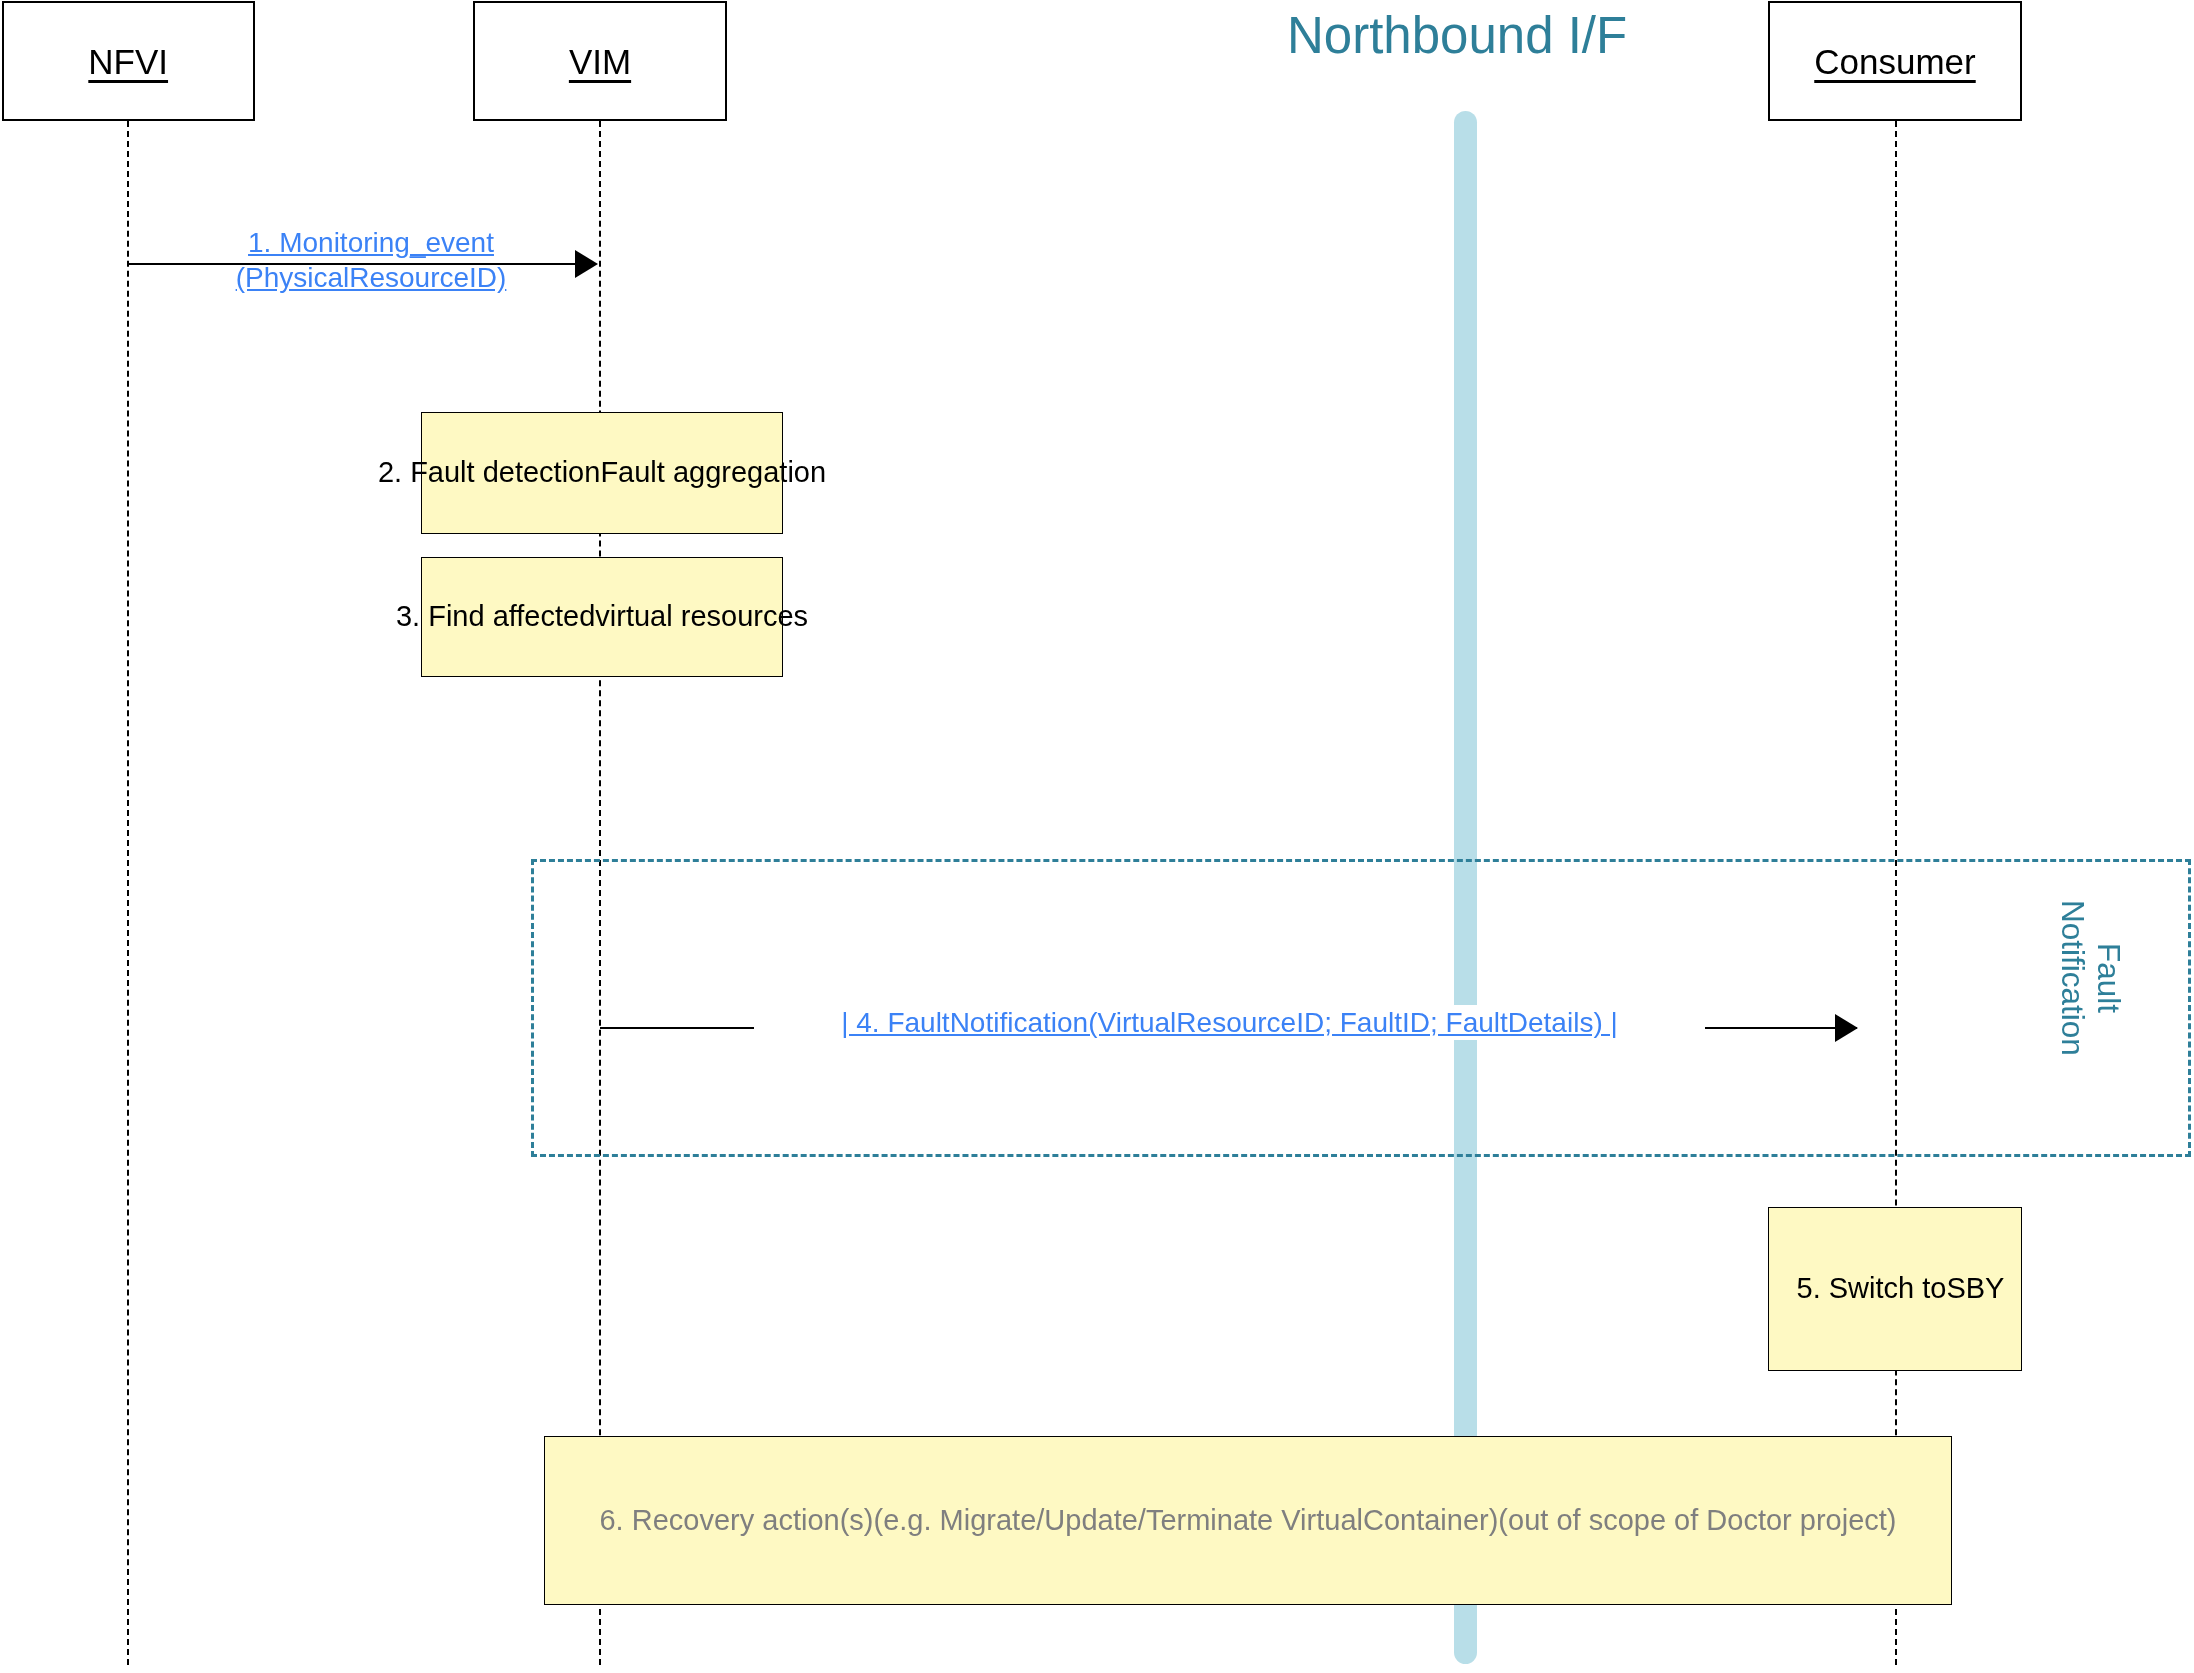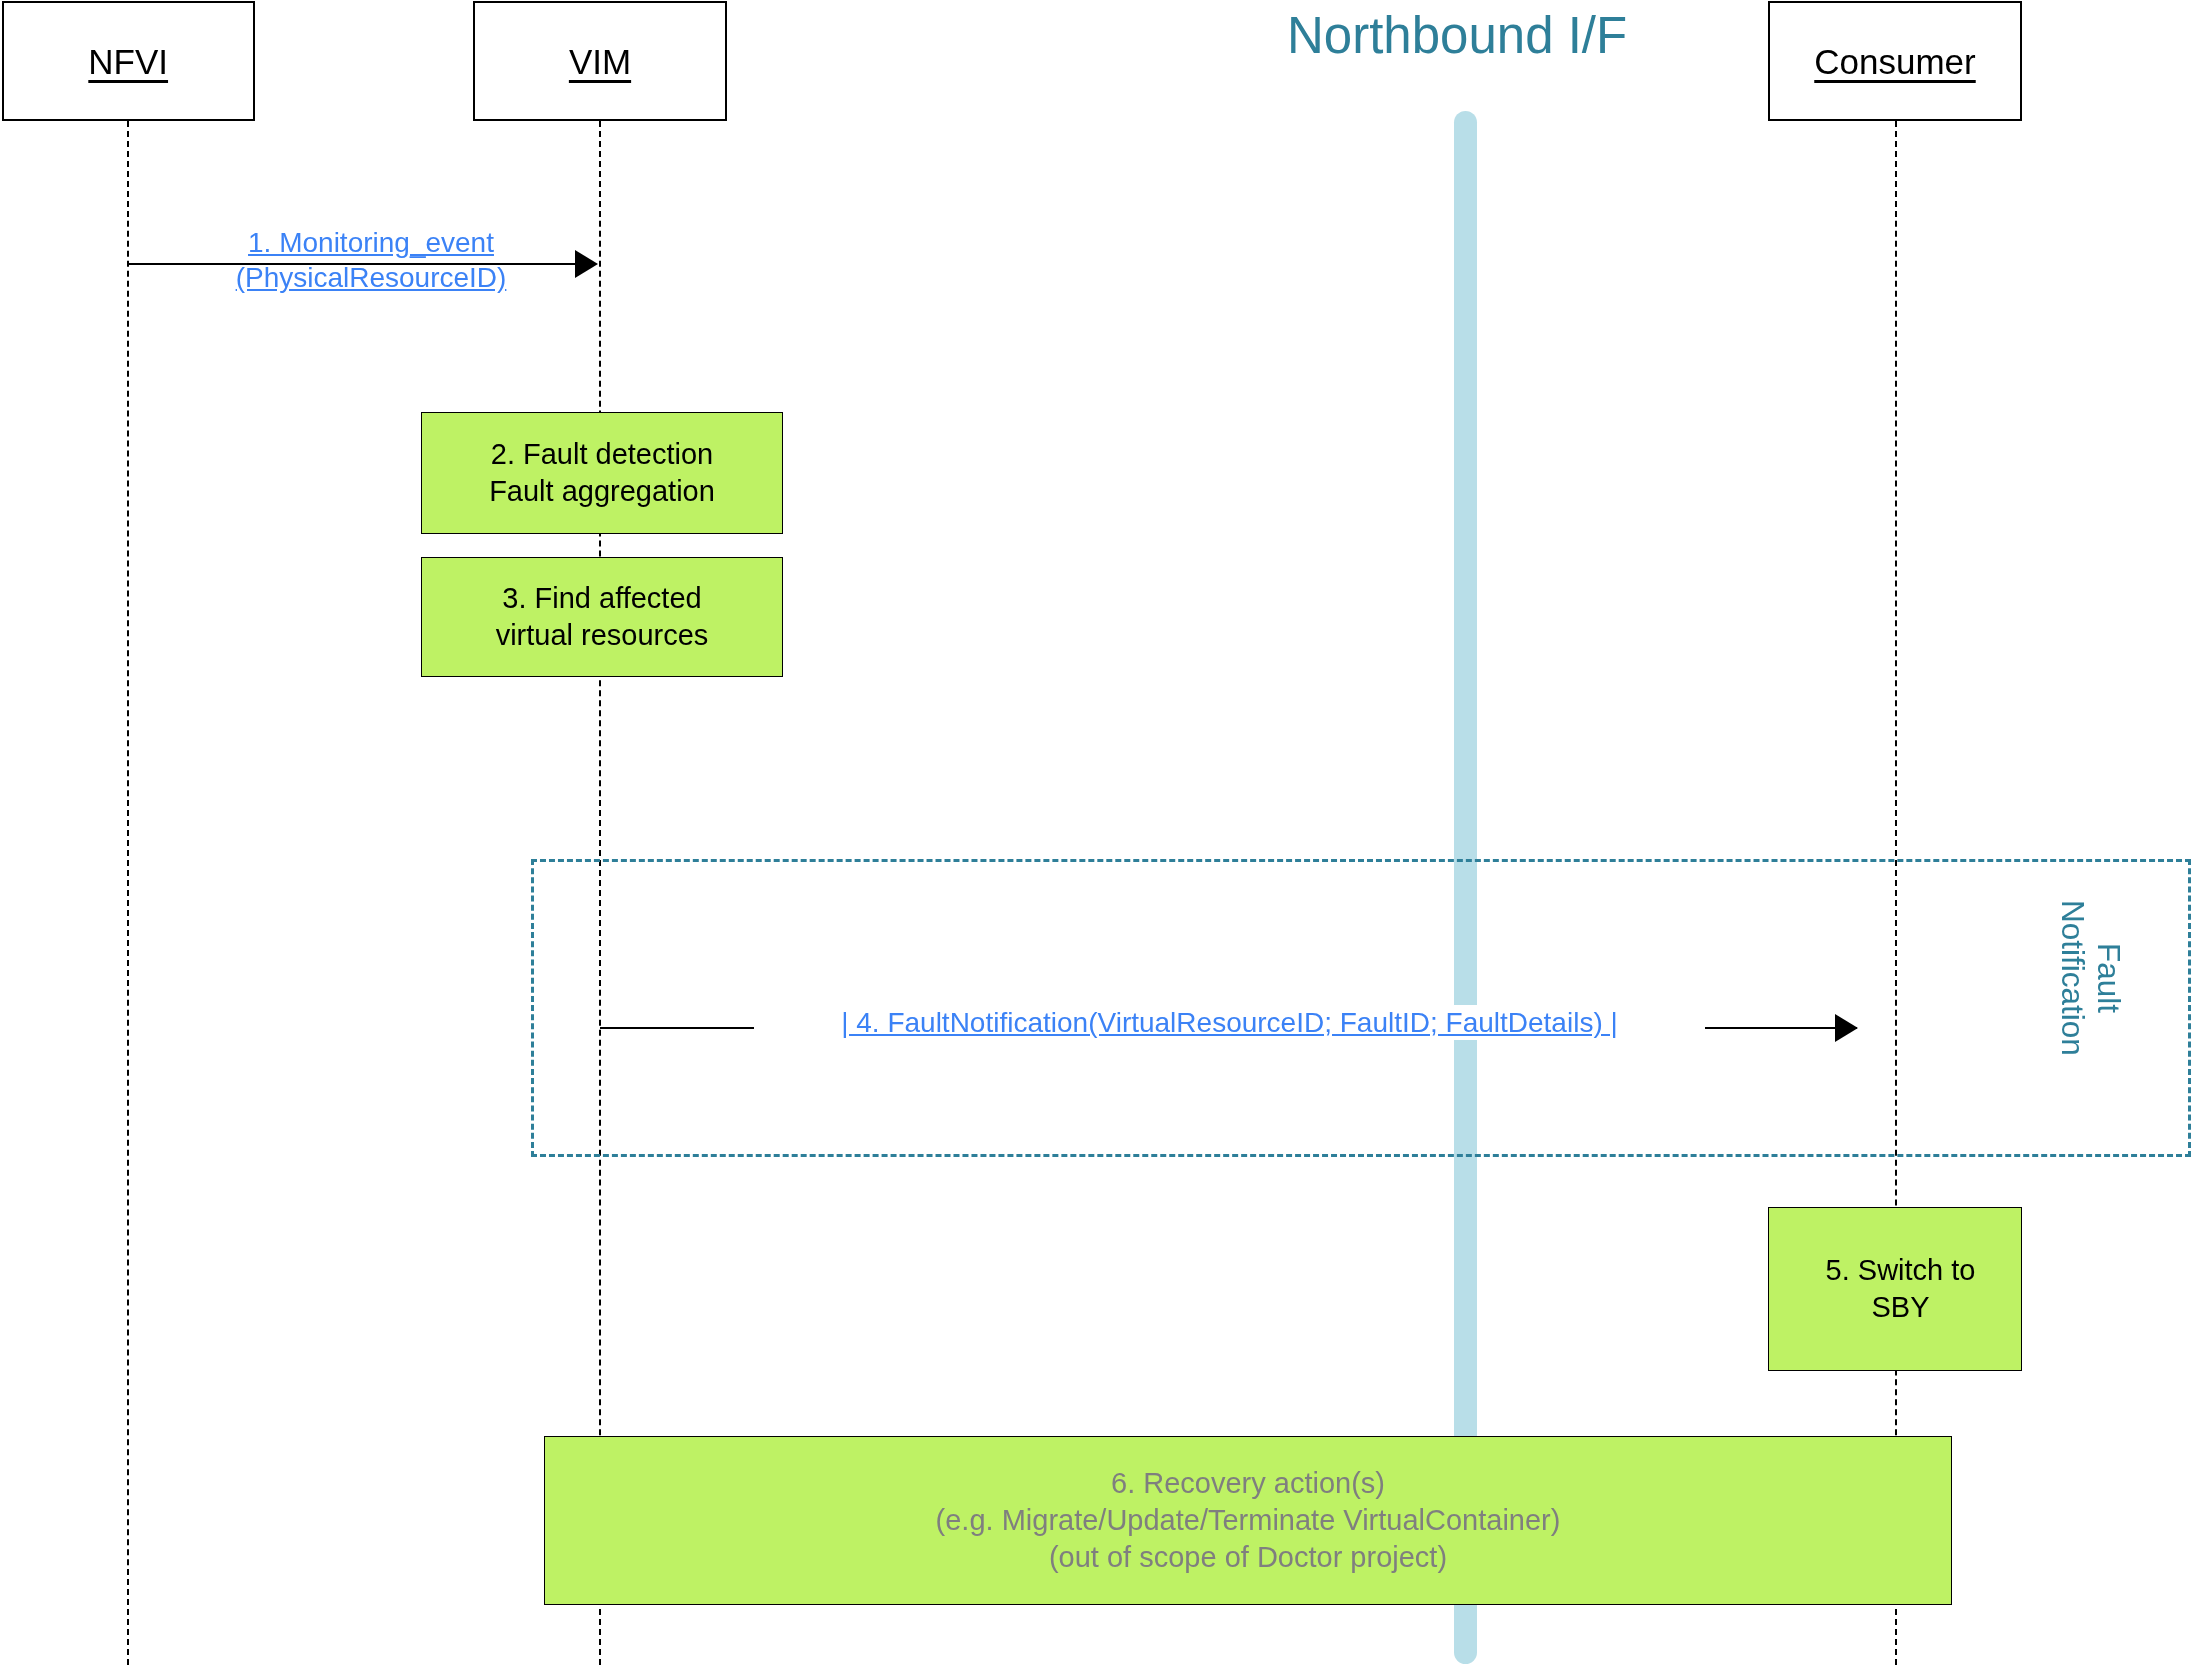--- a/index.html
+++ b/index.html
@@ -57,23 +57,23 @@
     color: #2e7f99;
     white-space: nowrap;
     line-height: 1;
   }
 
   
   .proc-box {
     position: absolute;
     box-sizing: border-box;
     border: 1.7px solid #000000;
-    background: #bef264;
+    background: #fef9c3;
     display: flex;
-    flex-direction: column;
+    flex-direction: row;
     align-items: center;
     justify-content: center;
     text-align: center;
   }
   .proc-box .line {
     font-size: 29px;
     color: #000000;
     line-height: 1.28;
     white-space: nowrap;
   }

